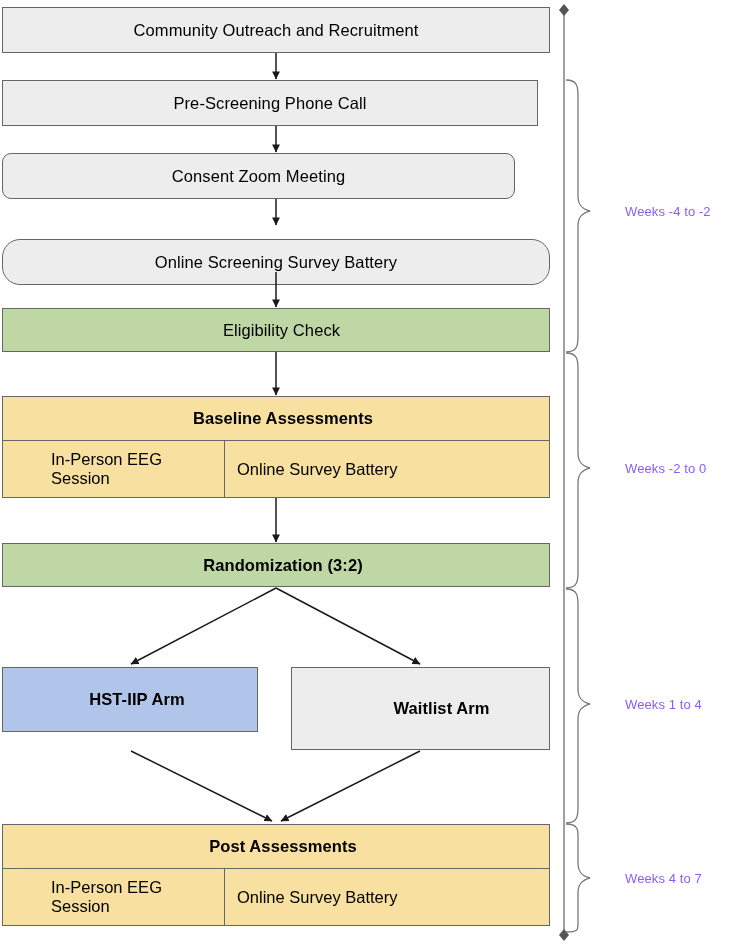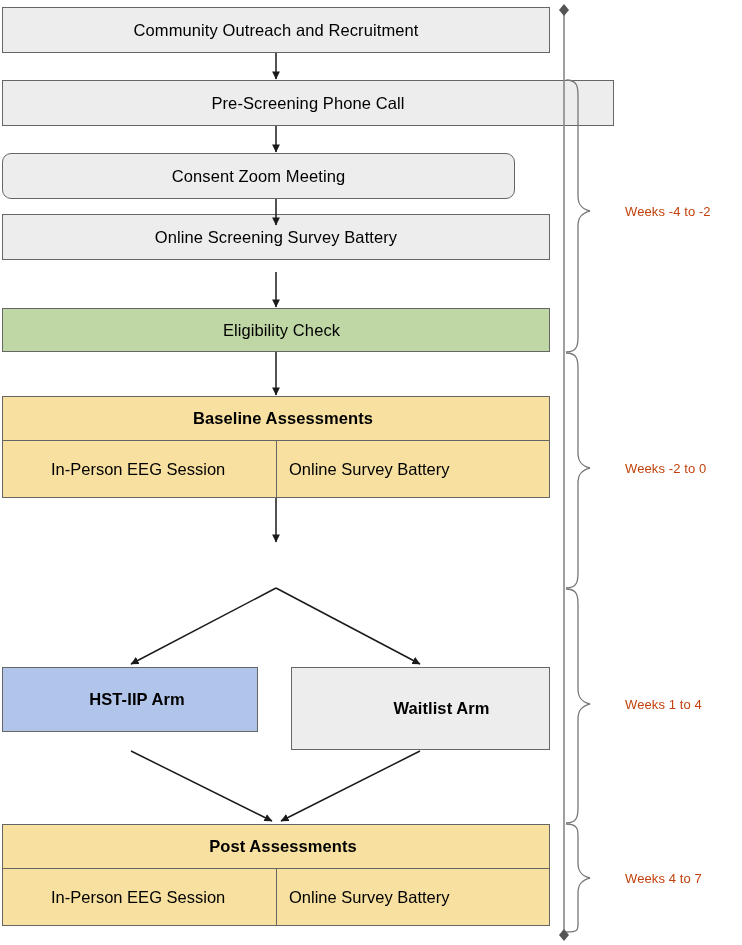--- a/index.html
+++ b/index.html
@@ -52,71 +52,74 @@
     flex: 0 0 56px;
   }
   .subcell {
     display: flex;
     align-items: center;
     padding-left: 12px;
     font-size: 16.5px;
     font-weight: 400;
     box-sizing: border-box;
   }
-  .subcell.left  { width: 274px; border-right: 1.4px solid #666666; padding-left: 48px; }
+  .subcell.left  { width: 222px; border-right: 1.4px solid #666666; padding-left: 48px; }
   .subcell.right { flex: 1 1 auto; }
 
   
   svg.overlay {
     position: absolute;
     left: 0; top: 0;
     width: 742px; height: 945px;
     pointer-events: none;
   }
   .wk-label {
     position: absolute;
     font-size: 13px;
-    color: #c2410c;
+    color: #8b5cf6;
     white-space: nowrap;
     letter-spacing: 0.1px;
   }
 </style>
 </head>
 <body>
 
 <div id="canvas">
 
   <div class="node grey plain" style="left:2px; top:7px; width:548px; height:46px;">
     <div class="title">Community Outreach and Recruitment</div>
   </div>
 
-  <div class="node grey plain" style="left:2px; top:80px; width:612px; height:46px;">
+  <div class="node grey plain" style="left:2px; top:80px; width:536px; height:46px;">
     <div class="title">Pre-Screening Phone Call</div>
   </div>
 
   <div class="node grey plain" style="left:2px; top:153px; width:513px; height:46px;border-radius:9px;">
     <div class="title">Consent Zoom Meeting</div>
   </div>
 
-  <div class="node grey plain" style="left:2px; top:214px; width:548px; height:46px;">
+  <div class="node grey plain" style="left:2px; top:239px; width:548px; height:46px;border-radius:18px;">
     <div class="title">Online Screening Survey Battery</div>
   </div>
 
   <div class="node green plain" style="left:2px; top:308px; width:548px; height:44px;padding-left:11px;">
     <div class="title">Eligibility Check</div>
   </div>
 
   <div class="node yellow bold" style="left:2px; top:396px; width:548px; height:102px;">
     <div class="title">Baseline Assessments</div>
     <div class="subrow">
       <div class="subcell left">In-Person EEG Session</div>
       <div class="subcell right">Online Survey Battery</div>
     </div>
   </div>
 
+  <div class="node green bold" style="left:2px; top:543px; width:548px; height:44px;">
+    <div class="title">Randomization (3:2)</div>
+  </div>
 
   <div class="node blue bold" style="left:2px; top:667px; width:256px; height:65px;">
     <div class="title">HST-IIP Arm</div>
   </div>
 
   <div class="node grey bold" style="left:291px; top:667px; width:259px; height:83px;padding-left:28px;">
     <div class="title">Waitlist Arm</div>
   </div>
 
   <div class="node yellow bold" style="left:2px; top:824px; width:548px; height:102px;">

